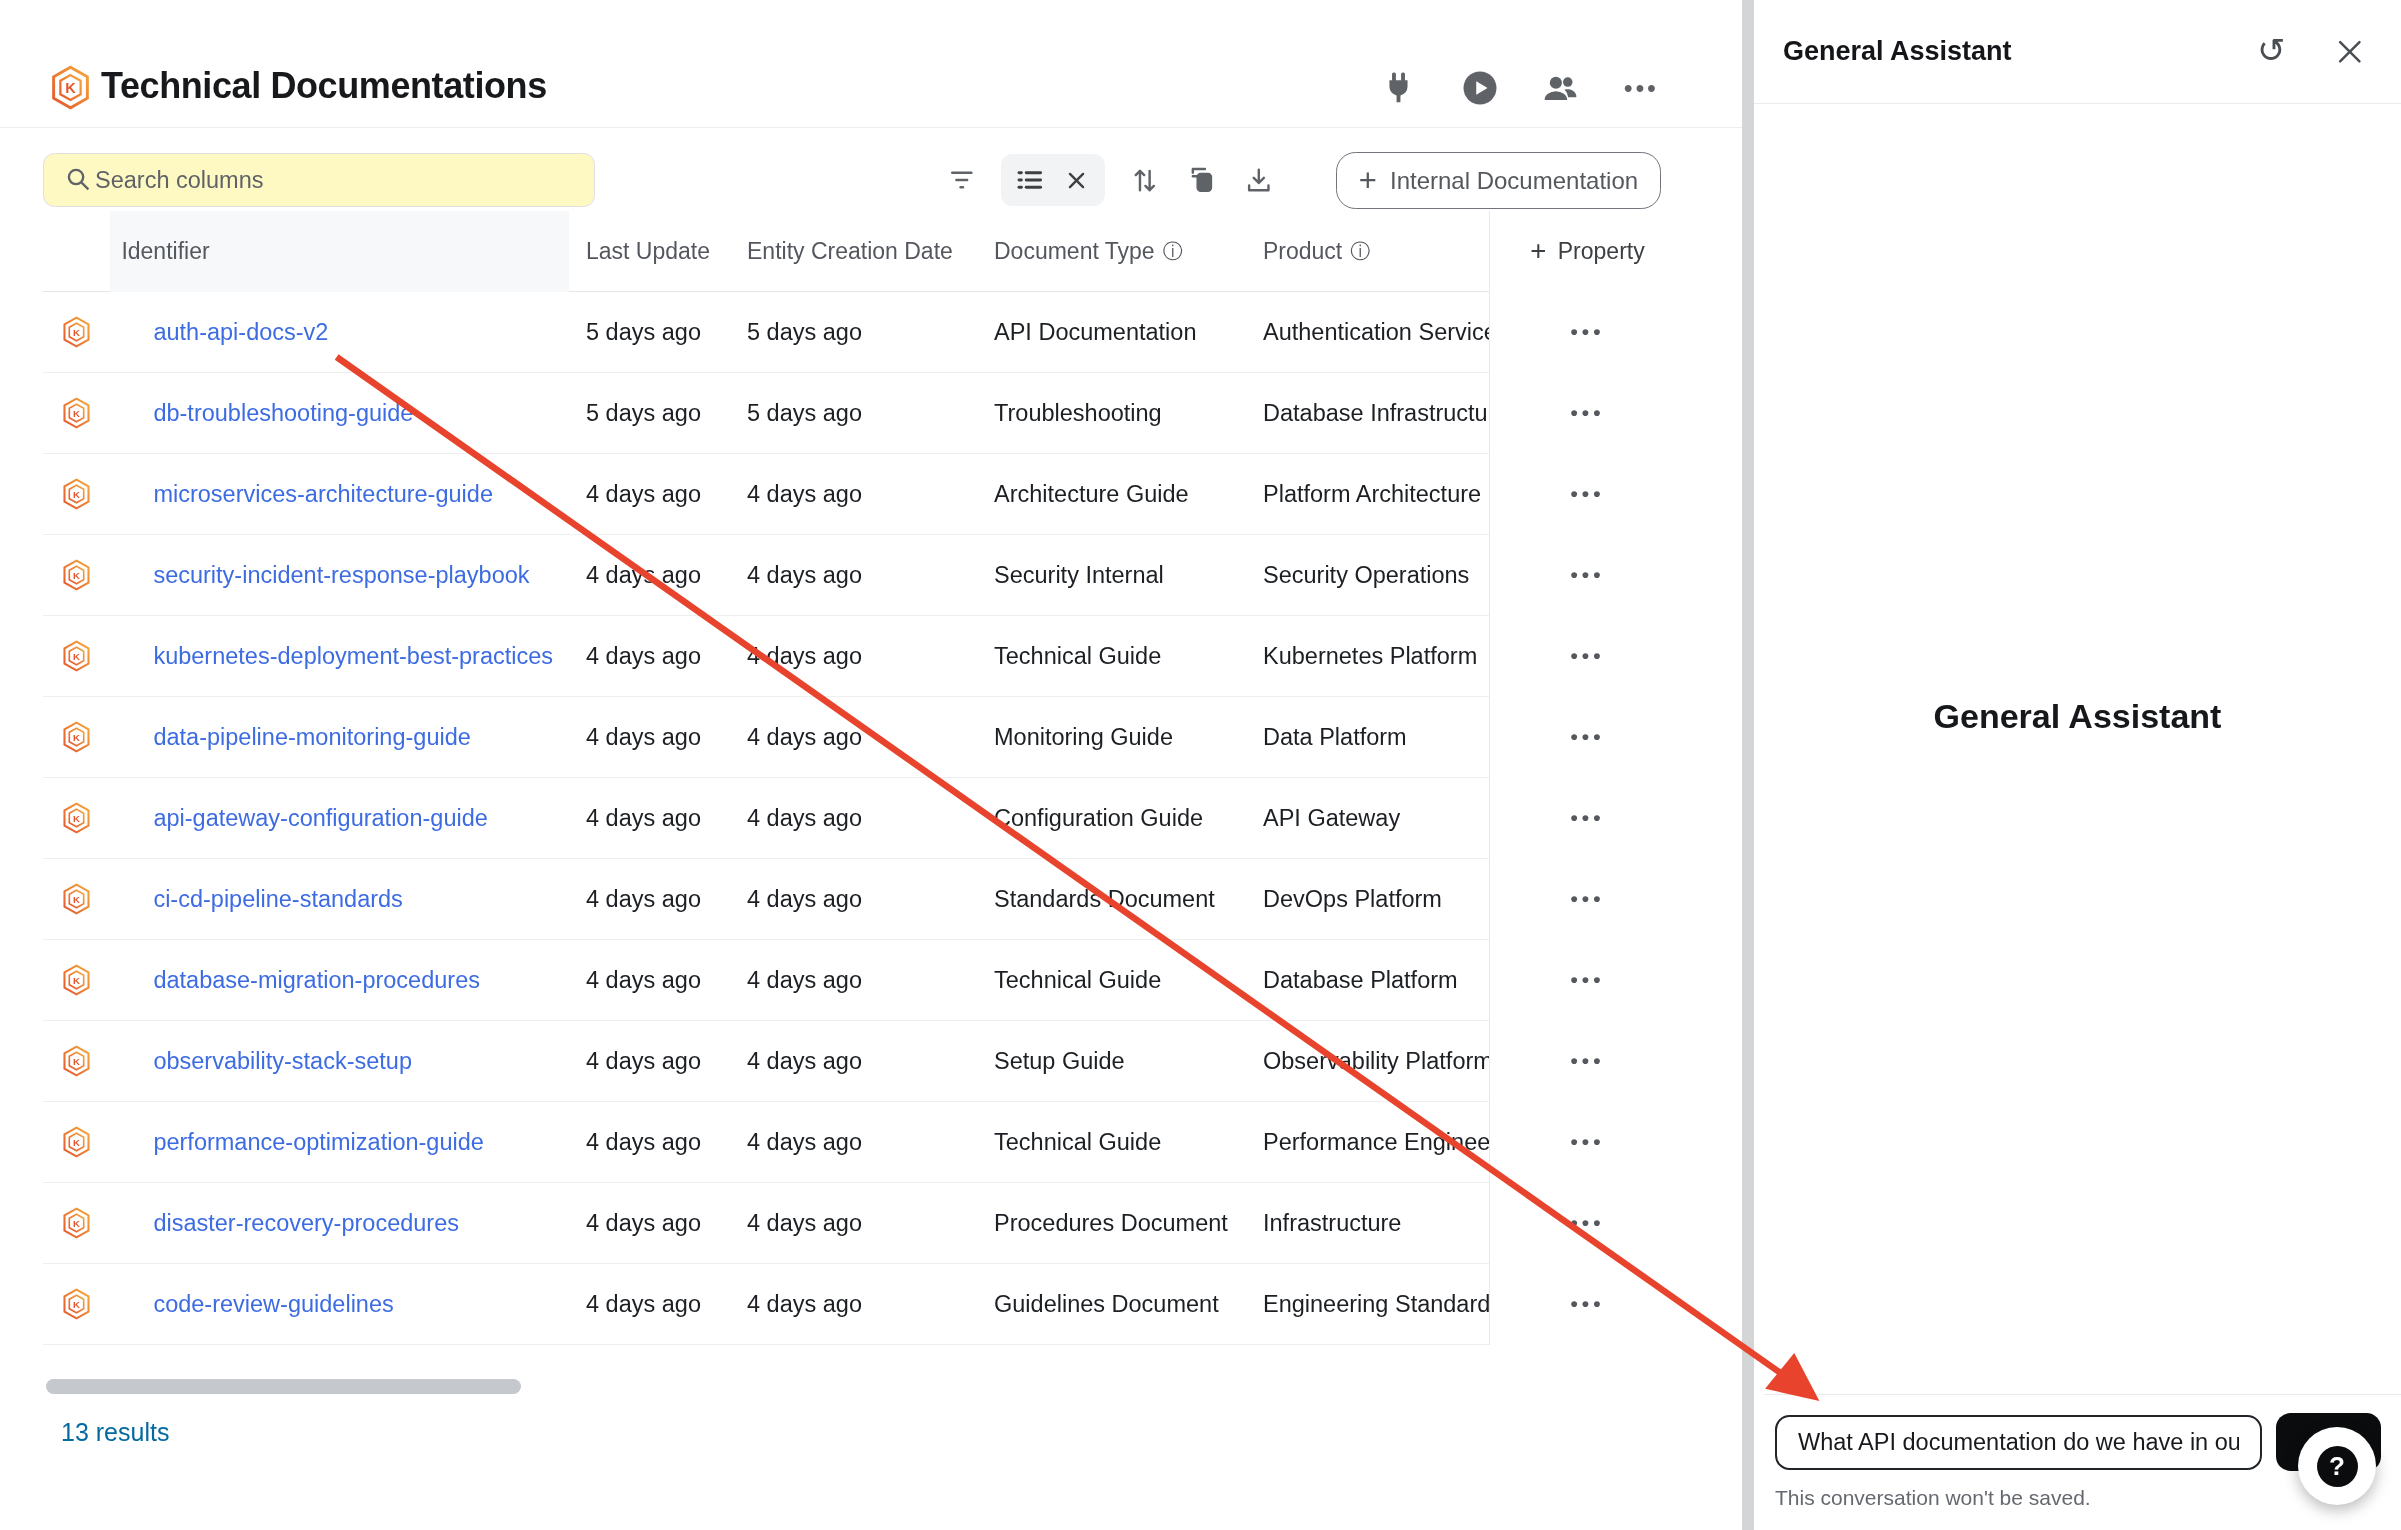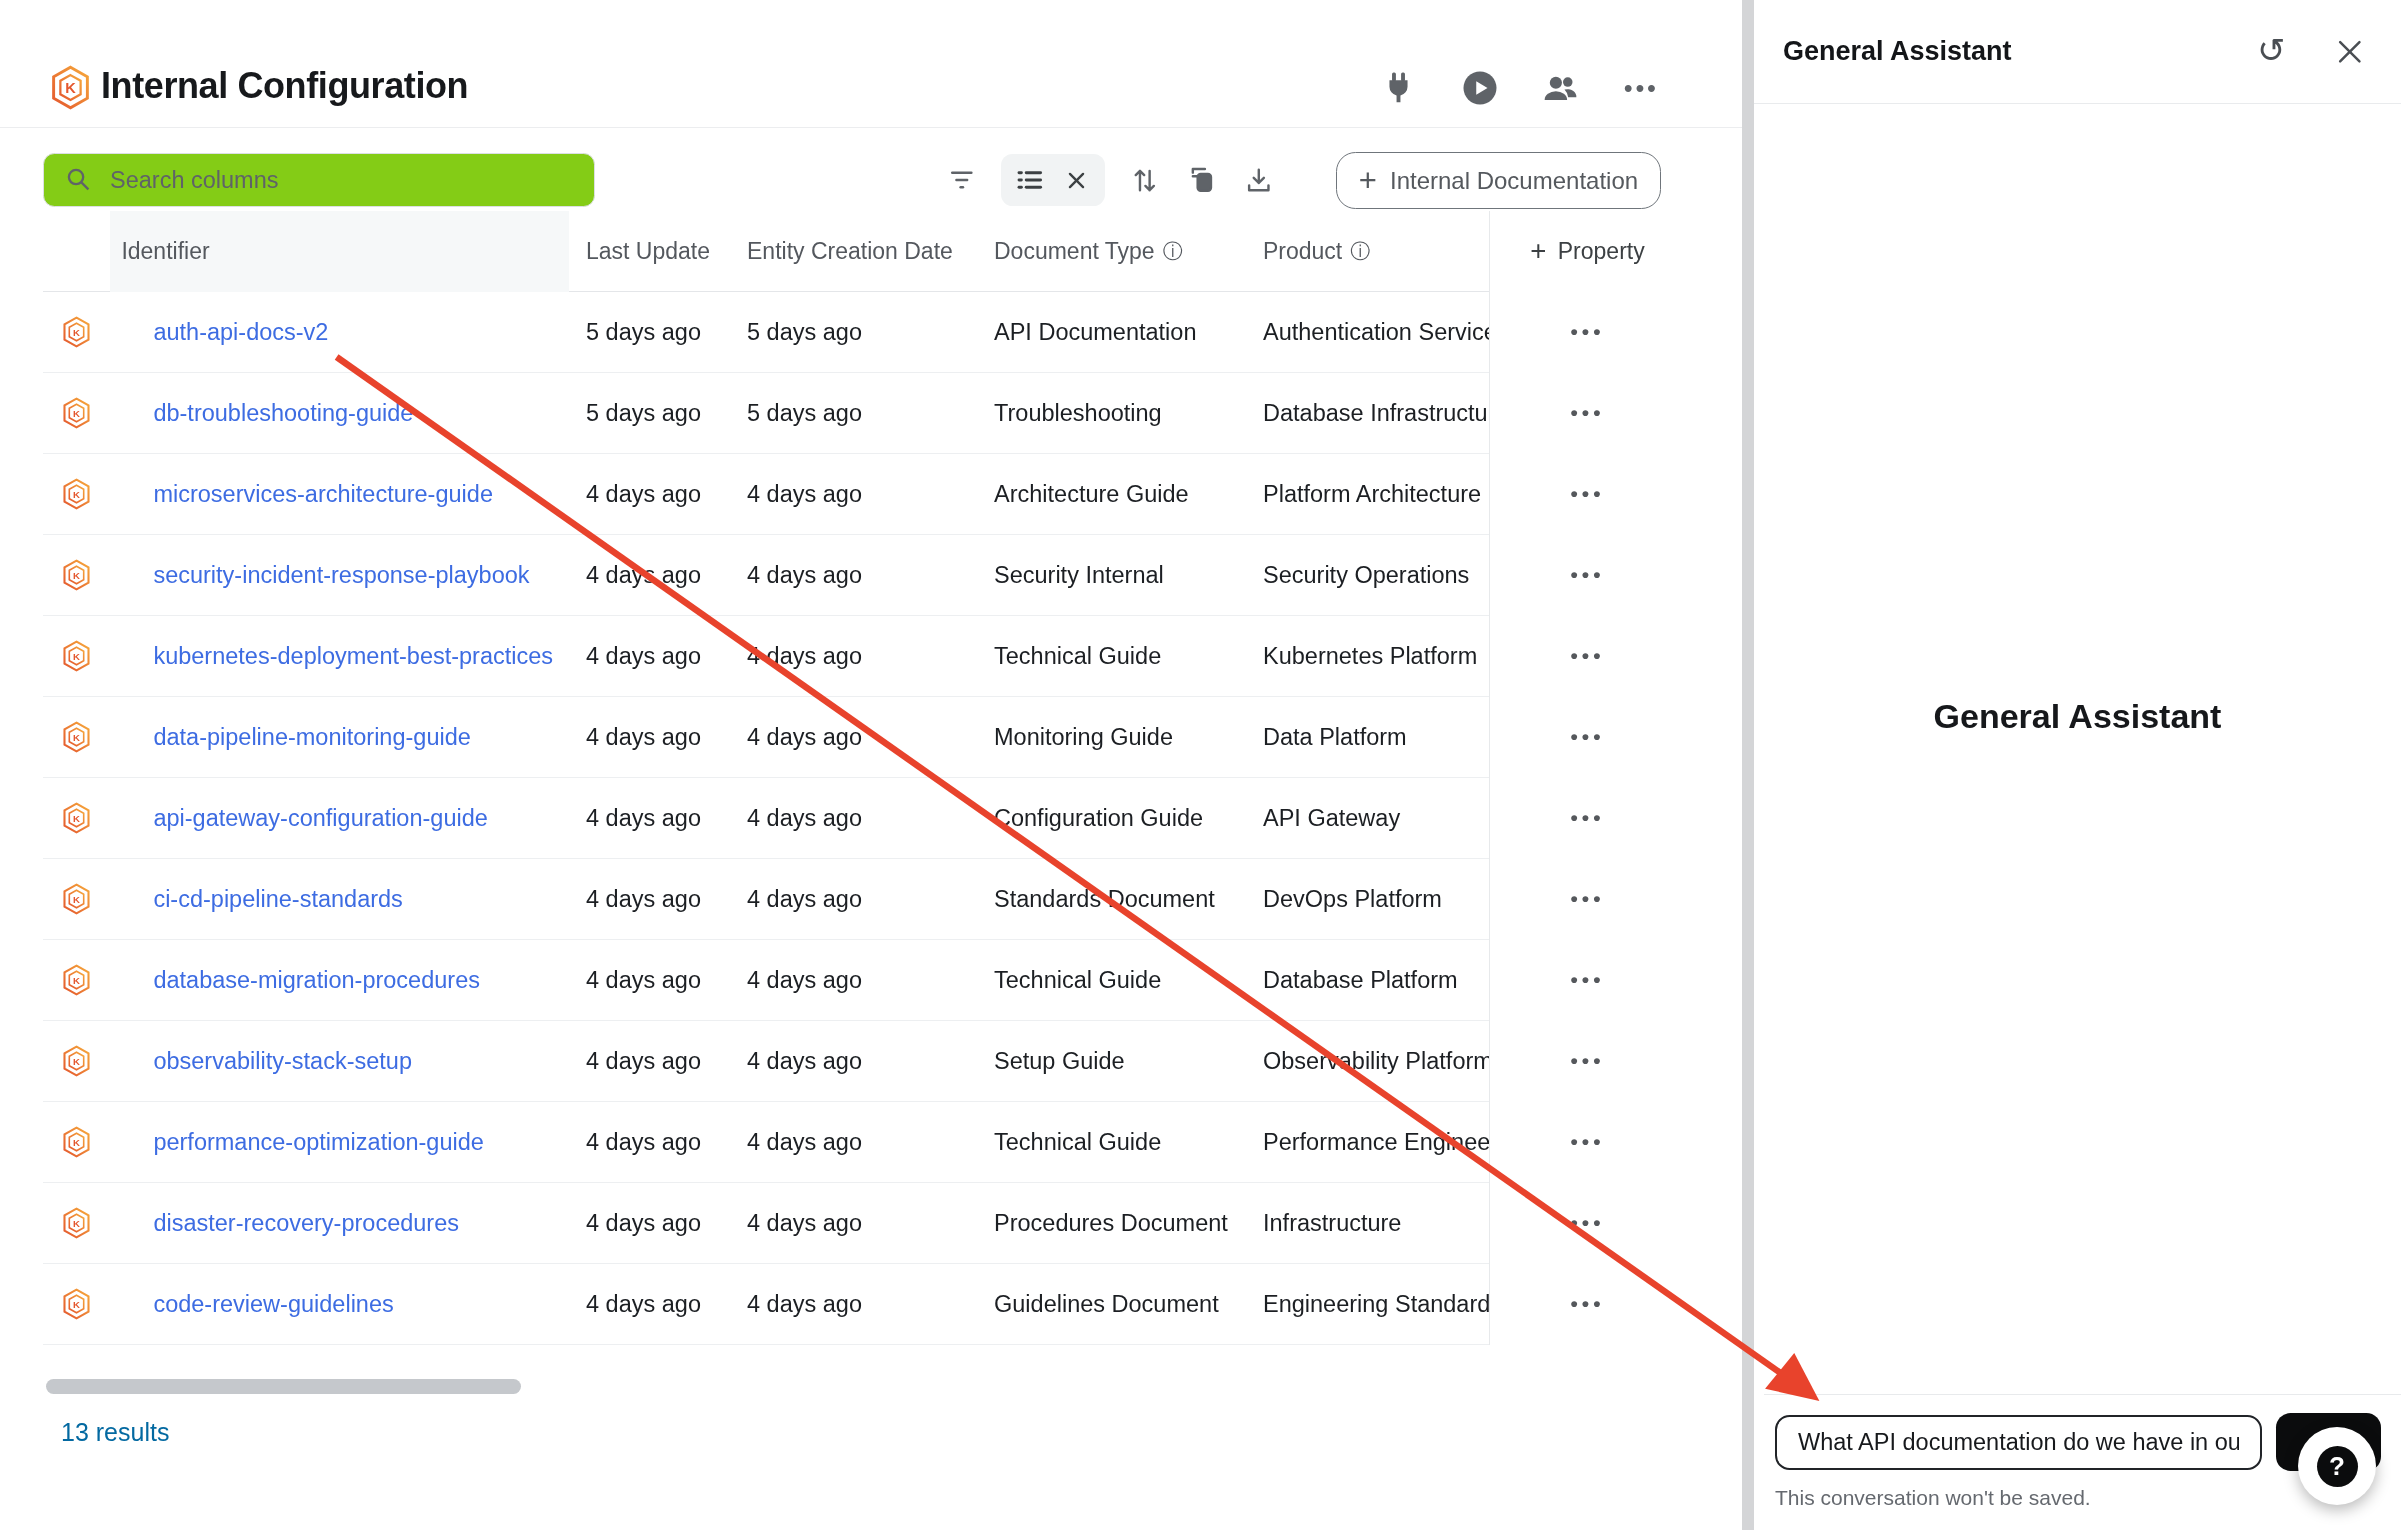--- a/index.html
+++ b/index.html
@@ -15,22 +15,22 @@
   .app-logo { position:absolute; left:50px; top:65px; }
   .page-title { position:absolute; left:101px; top:65px; font-size:36px; font-weight:700;
     letter-spacing:-0.4px; color:#17191c; }
   .header-actions { position:absolute; right:81px; top:68px; display:flex; gap:42px; align-items:center; }
   .icon-btn { width:39px; height:39px; display:flex; align-items:center; justify-content:center;
     color:#5f6368; cursor:pointer; }
 
   
   .toolbar { position:absolute; left:0; top:153px; width:1742px; height:57px; }
   .search-box { position:absolute; left:43px; top:0; width:552px; height:54px;
-    background:#84cc16; border:1.6px solid #dcdfe3; border-radius:11.4px;
-    display:flex; align-items:center; padding-left:21px; gap:19px; }
+    background:#fef9c3; border:1.6px solid #dcdfe3; border-radius:11.4px;
+    display:flex; align-items:center; padding-left:21px; gap:4px; }
   .search-box input { border:none; outline:none; background:transparent; font-size:23.5px;
     color:#3c4043; width:454px; font-family:inherit; }
   .search-box input::placeholder { color:#5f6368; }
   .tool-icons { position:absolute; left:933px; top:0; height:54px; display:flex; align-items:center; }
   .tbtn { width:57px; height:52px; display:flex; align-items:center; justify-content:center;
     color:#5f6368; cursor:pointer; }
   .tgroup { background:#f1f3f4; border-radius:11.4px; height:52px; display:flex; align-items:center;
     margin:0 11.4px; padding:0 4.9px; }
   .tgroup .tbtn { width:47px; }
   .add-entity-btn { position:absolute; left:1336px; top:-0.8px; width:325px; height:57px;
@@ -114,21 +114,21 @@
   <div class="main">
 
     <div class="page-header">
       <span class="app-logo">
         <svg width="41" height="45" viewBox="0 0 36 40">
           <path d="M18 2 L33 10.5 L33 29.5 L18 38 L3 29.5 L3 10.5 Z" fill="none" stroke="url(#hexGrad)" stroke-width="2.6"></path>
           <path d="M18 9 L27 14 L27 26 L18 31 L9 26 L9 14 Z" fill="none" stroke="url(#hexGrad)" stroke-width="2"></path>
           <text x="18" y="25" text-anchor="middle" font-size="13" font-weight="bold" fill="#e4572e" font-family="Liberation Sans, sans-serif">K</text>
         </svg>
       </span>
-      <h1 class="page-title">Internal Configuration</h1>
+      <h1 class="page-title">Technical Documentations</h1>
 
       <div class="header-actions">
         <span class="icon-btn">
           <svg width="31" height="34" viewBox="0 0 24 26" fill="currentColor">
             <rect x="7" y="1" width="3" height="7" rx="1.2"></rect>
               <rect x="14" y="1" width="3" height="7" rx="1.2"></rect>
             <path d="M5 7 h14 v5 a7 7 0 0 1 -5.5 6.8 V24 h-3 v-5.2 A7 7 0 0 1 5 12 Z"></path>
           </svg>
         </span>
         <span class="icon-btn">

